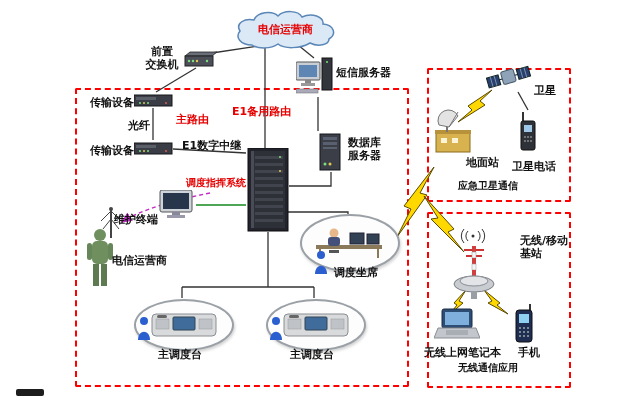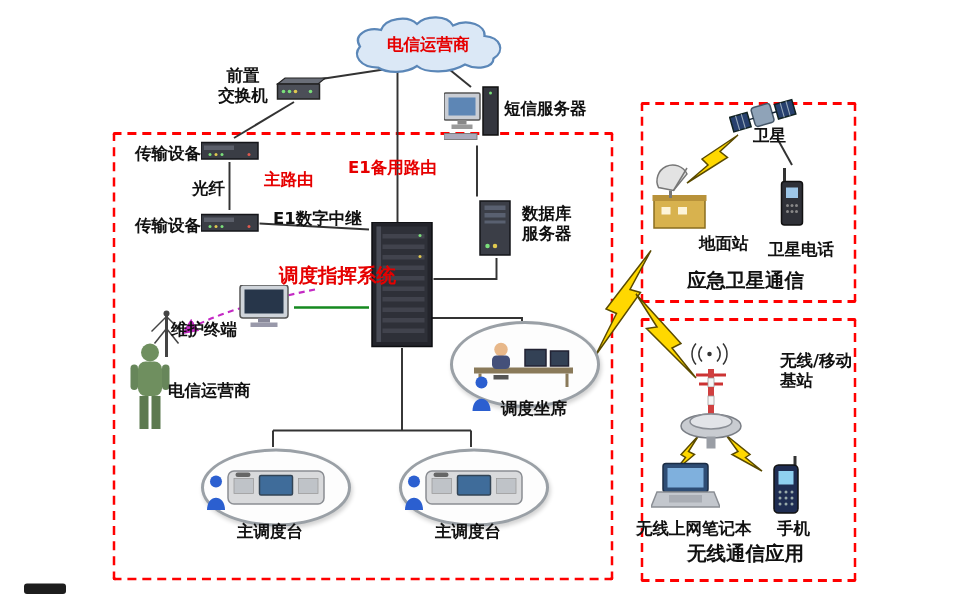--- a/index.html
+++ b/index.html
@@ -4,21 +4,21 @@
 <style>
   html,body{margin:0;padding:0;background:#fff;}
   .stage{position:relative;width:640px;height:400px;background:#ffffff;overflow:hidden;
          font-family:"DejaVu Sans",sans-serif;}
   .dashed-box{position:absolute;border:2px dashed #ff0000;border-radius:2px;z-index:0;}
   .node{position:absolute;z-index:2;}
   .wires{position:absolute;left:0;top:0;z-index:1;}
   .lbl{position:absolute;z-index:3;font-size:11px;font-weight:bold;color:#111;
        white-space:pre-line;line-height:1.2;}
   .lbl.red{color:#e60000;}
-  .lbl.big{font-size:13px;}
+  .lbl.big{font-size:10px;}
   .lbl.center{text-align:center;}
   .ellipse{position:absolute;z-index:2;border:2px solid #9aa0a6;border-radius:50%;
            background:#fdfdfd;box-shadow:1px 2px 3px rgba(0,0,0,.18);}
   svg{display:block;}
   .watermark{position:absolute;left:16px;top:389px;width:28px;height:7px;background:#1d1d1d;
              border-radius:2px;z-index:4;}
 </style>
 </head>
 <body>
 
@@ -68,21 +68,21 @@
   <div class="node" style="left:184px;top:50px;">
     <svg width="34" height="18">
       <polygon points="1,6 6,2 33,2 28,6" fill="#6a6e78" stroke="#222" stroke-width="0.8"></polygon>
       <rect x="1" y="6" width="28" height="10" fill="#4c4f58" stroke="#222"></rect>
       <circle cx="5" cy="11" r="1.2" fill="#7be07b"></circle>
         <circle cx="9" cy="11" r="1.2" fill="#7be07b"></circle>
       <circle cx="13" cy="11" r="1.2" fill="#e0c94f"></circle>
         <circle cx="23" cy="11" r="1.2" fill="#7be07b"></circle>
     </svg>
   </div>
-  <div class="lbl center" style="left:142px;top:45px;width:40px;font-family:Liberation Serif, serif;">前置
+  <div class="lbl center" style="left:142px;top:45px;width:40px;">前置
 交换机</div>
 
   <div class="node" style="left:134px;top:93px;">
     <svg width="40" height="14">
       <rect x="0" y="2" width="38" height="11" fill="#3a3d45" stroke="#15161a"></rect>
       <rect x="2" y="4" width="20" height="3" fill="#5b5f6a"></rect>
       <circle cx="6" cy="10" r="1" fill="#7be07b"></circle>
         <circle cx="10" cy="10" r="1" fill="#e0c94f"></circle>
       <circle cx="14" cy="10" r="1" fill="#7be07b"></circle>
         <circle cx="32" cy="10" r="1" fill="#e05a4f"></circle>
@@ -251,21 +251,21 @@
         <line x1="9" y1="12" x2="9" y2="22" stroke="#9ab" stroke-width="0.7"></line>
         <rect x="16" y="10" width="13" height="13" rx="2" fill="#8fa3b8" stroke="#456"></rect>
         <rect x="32" y="12" width="12" height="10" fill="#27406e" stroke="#122"></rect>
         <line x1="36" y1="12" x2="36" y2="22" stroke="#9ab" stroke-width="0.7"></line>
         <line x1="40" y1="12" x2="40" y2="22" stroke="#9ab" stroke-width="0.7"></line>
         <line x1="13" y1="17" x2="16" y2="17" stroke="#123"></line>
         <line x1="29" y1="17" x2="32" y2="17" stroke="#123"></line>
       </g>
     </svg>
   </div>
-  <div class="lbl" style="left:502px;top:84px;">卫星</div>
+  <div class="lbl" style="left:534px;top:84px;font-family:Liberation Serif, serif;">卫星</div>
 
   <div class="node" style="left:432px;top:108px;">
     <svg width="42" height="46">
       <rect x="4" y="24" width="34" height="20" fill="#d8b24e" stroke="#8a6d1f"></rect>
       <rect x="3" y="22" width="36" height="4" fill="#b8923a"></rect>
       <rect x="9" y="30" width="6" height="5" fill="#fdf4d8"></rect>
       <rect x="20" y="30" width="6" height="5" fill="#fdf4d8"></rect>
       <path d="M7,17 A10 10 0 0 1 26,8 L17,19 Z" fill="#e3e3e3" stroke="#777"></path>
       <line x1="17" y1="19" x2="26" y2="4" stroke="#777"></line>
       <line x1="15" y1="19" x2="15" y2="24" stroke="#777" stroke-width="2"></line>

